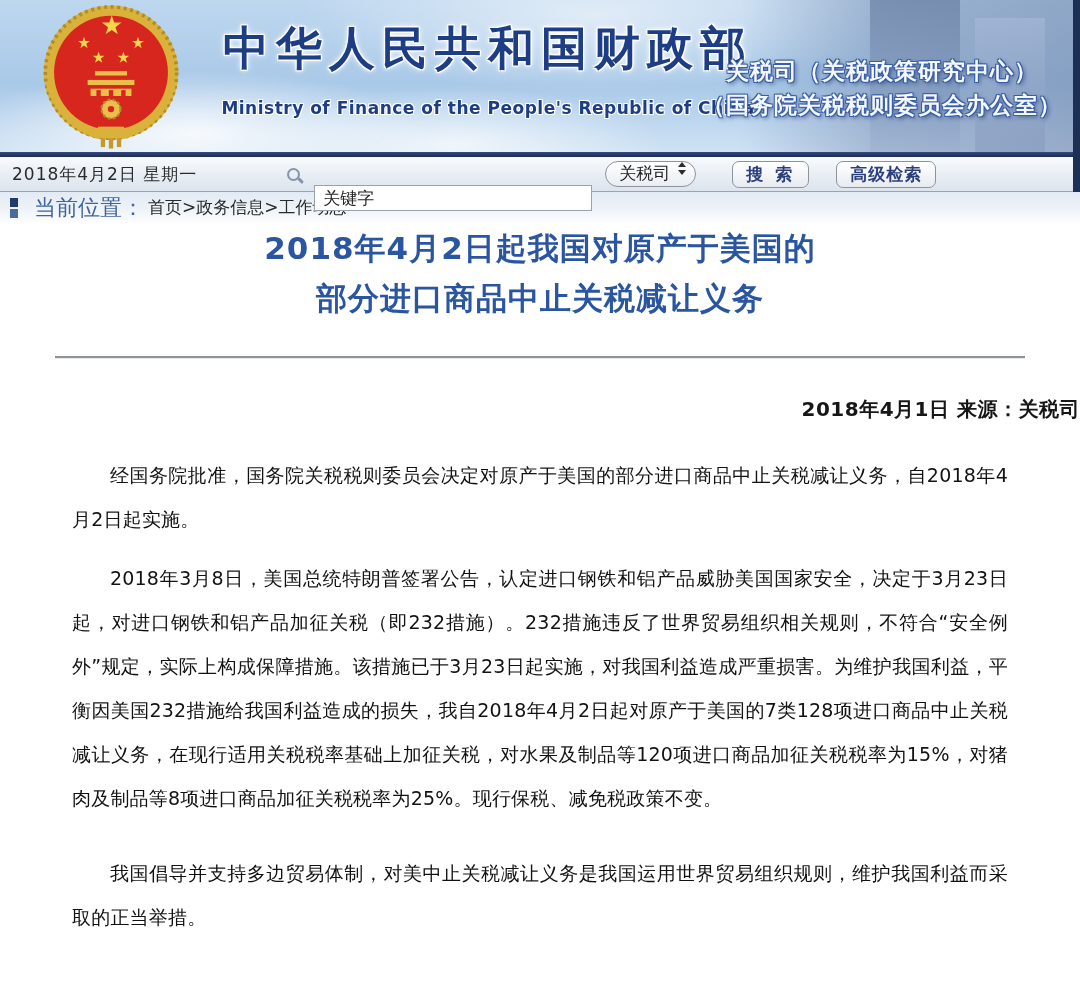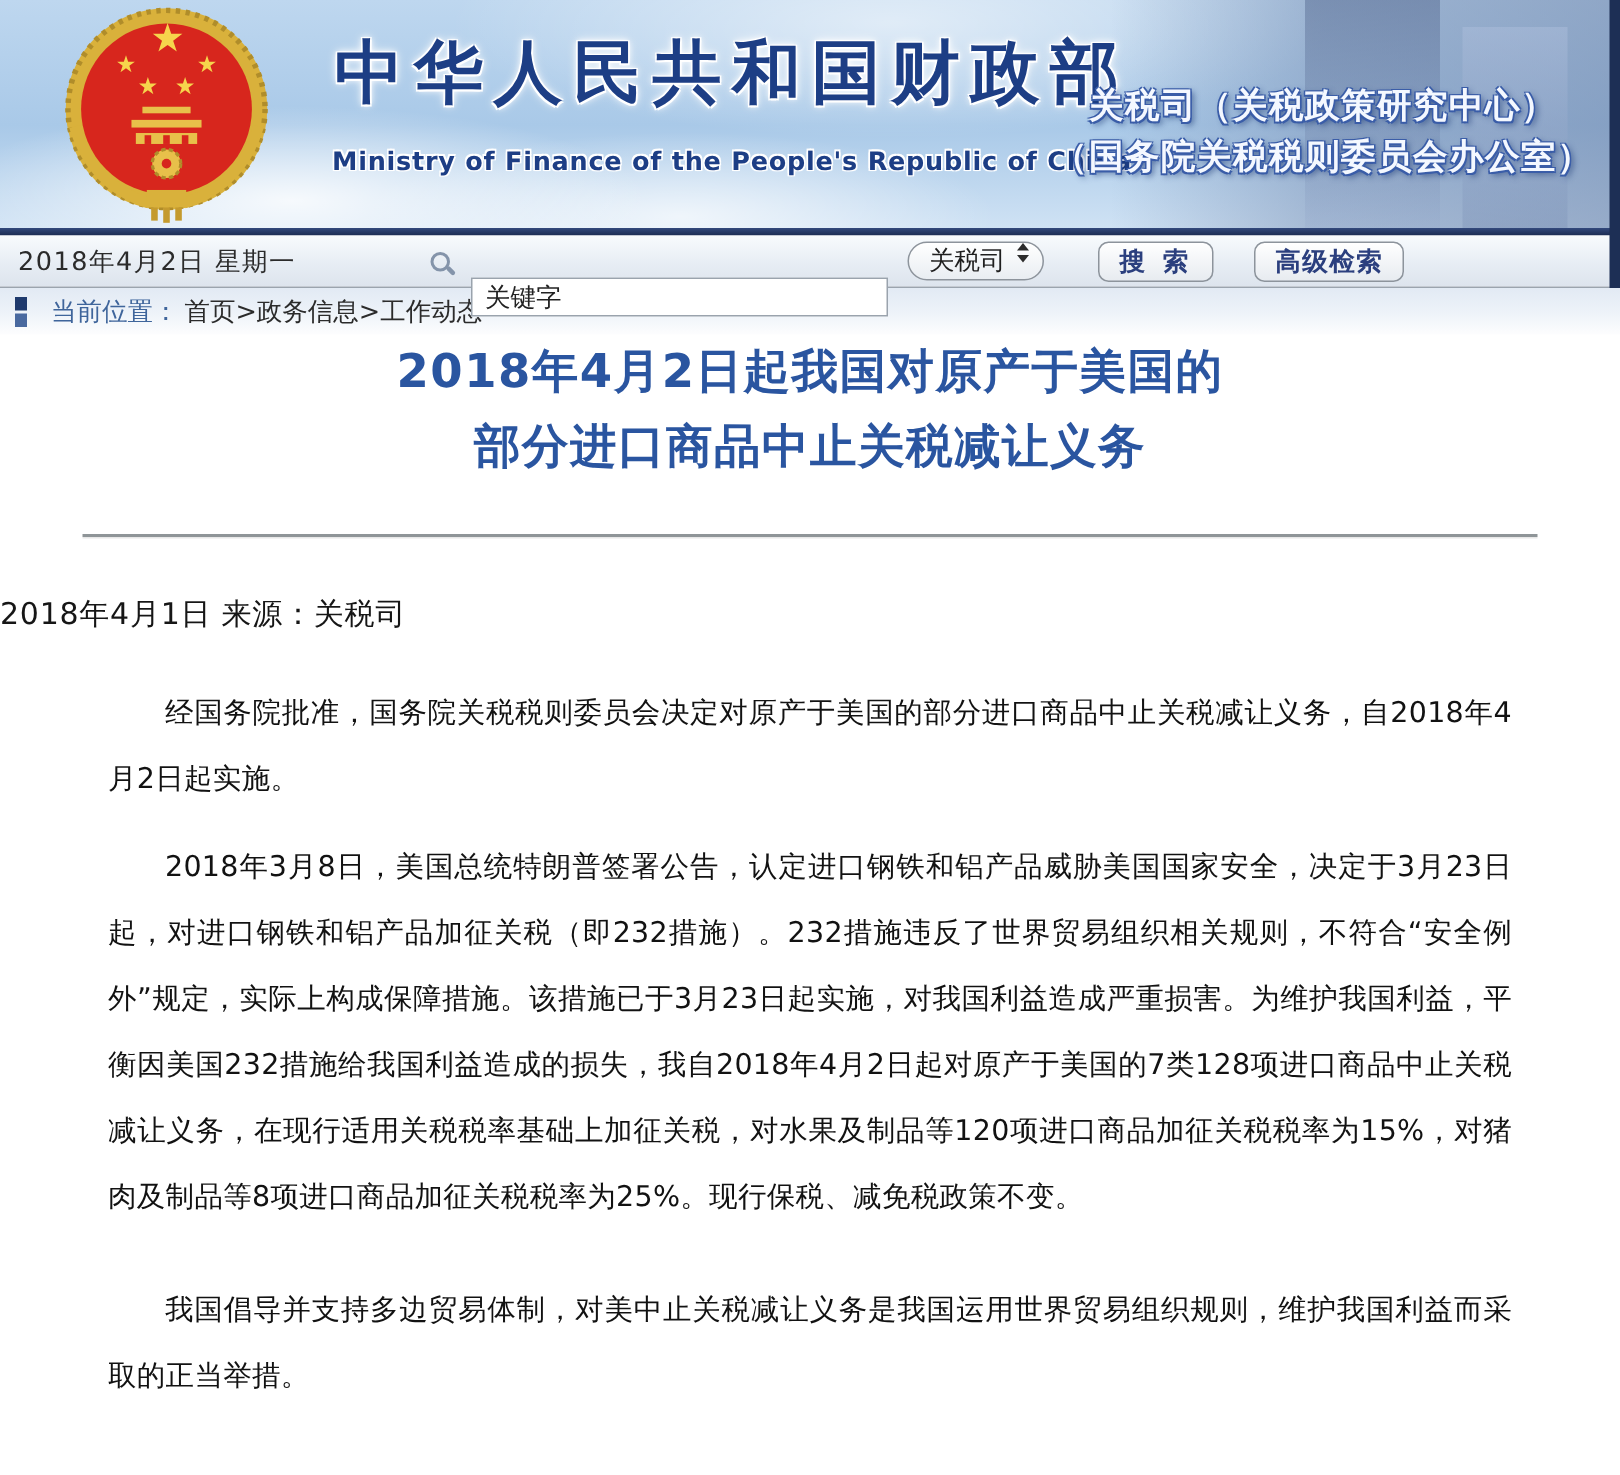--- a/index.html
+++ b/index.html
@@ -72,28 +72,28 @@
     font-size:17px; font-weight:bold; color:#2b3f7e; letter-spacing:3px; font-family:inherit; cursor:pointer;
   }
   .btn-search { margin-left:36px; }
   .btn-adv { margin-left:27px; letter-spacing:1px; }
 
   
   .breadcrumb { height:31px; display:flex; align-items:center; background:linear-gradient(180deg,#e2eaf4 0%,#eef3f9 55%,#fdfdfe 100%); }
   .bc-icon { display:flex; flex-direction:column; gap:2px; margin:0 16px 0 10px; }
   .bc-icon .sq1 { width:8px; height:9px; background:#1f3a6d; }
   .bc-icon .sq2 { width:8px; height:9px; background:#49699f; }
-  .bc-label { font-size:17px; color:#3f659b; margin-right:4px;text-align:right; }
+  .bc-label { font-size:22px; color:#3f659b; margin-right:4px;text-align:right; }
   .bc-path { font-size:17px; color:#2b2b2b; }
 
   
   .article-title { text-align:center; }
   .article-title div { font-size:31px; font-weight:bold; color:#2a55a0; line-height:50px; letter-spacing:1px; }
   .divider { margin:33px 55px 0 55px; height:3px; border-top:2px solid #8f9598; border-bottom:1px solid #e8e8e8; background:transparent; }
-  .meta { margin-top:37px; text-align:left; font-size:20px; color:#161616; letter-spacing:.5px; }
+  .meta { margin-top:37px; text-align:right; font-size:20px; color:#161616; letter-spacing:.5px;font-weight:bold; }
   .body-text { margin:30px 72px 0 72px; }
   .body-text p { font-size:19px; line-height:44px; color:#121212; text-indent:2em; text-align:justify; letter-spacing:.2px; }
   .body-text p.p2 { margin-top:15px; }
   .body-text p.p3 { margin-top:31px; }
 </style>
 </head>
 <body>
 
 <div class="page">
 

